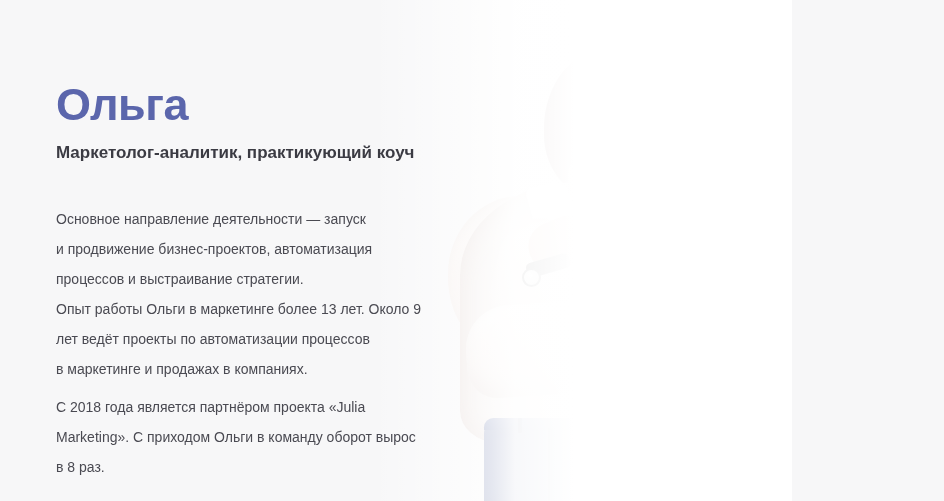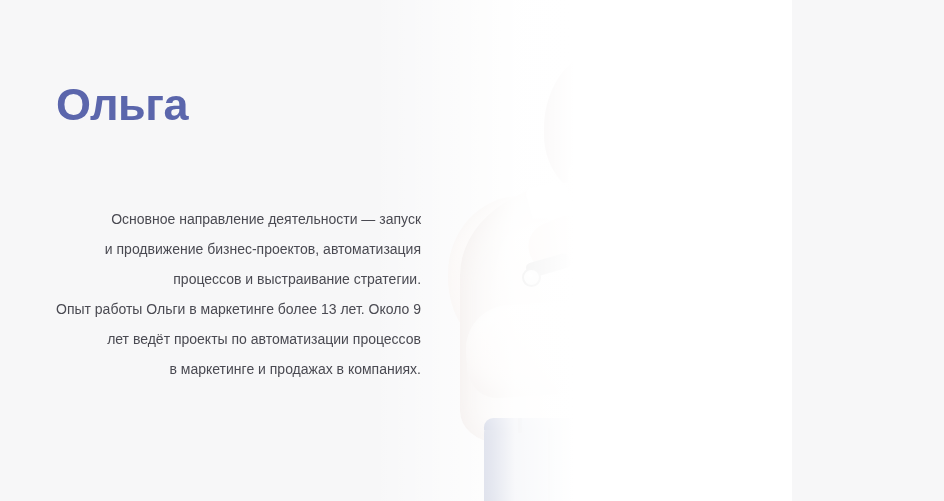--- a/index.html
+++ b/index.html
@@ -15,21 +15,20 @@
     font-family: "Liberation Sans", "DejaVu Sans", sans-serif;
     -webkit-font-smoothing: antialiased;
   }
 
   .page {
     position: relative;
     width: 792px;
     height: 501px;
     background: #f7f7f8;
     overflow: hidden;
-    text-align: right;
   }
 
   
   .photo-area {
     position: absolute;
     right: 0;
     top: 0;
     width: 420px;
     height: 501px;
     overflow: hidden;
@@ -407,23 +406,27 @@
       <div class="trouser-loop"></div>
       <div class="trouser-seam"></div>
       <div class="trouser-pocket"></div>
     </div>
     <div class="photo-bg"></div>
   </div>
 
   <div class="content">
     <h1 class="title">Ольга</h1>
 
+    <p class="subtitle">Маркетолог-аналитик, практикующий коуч</p>
 
     <p class="body-block block-1">Основное направление деятельности — запуск
 и продвижение бизнес-проектов, автоматизация
 процессов и выстраивание стратегии.
 Опыт работы Ольги в маркетинге более 13 лет. Около 9
 лет ведёт проекты по автоматизации процессов
 в маркетинге и продажах в компаниях.</p>
 
+    <p class="body-block block-2">С 2018 года является партнёром проекта «Julia
+Marketing». С приходом Ольги в команду оборот вырос
+в 8 раз.</p>
   </div>
 
 </div>
 
 </body></html>

